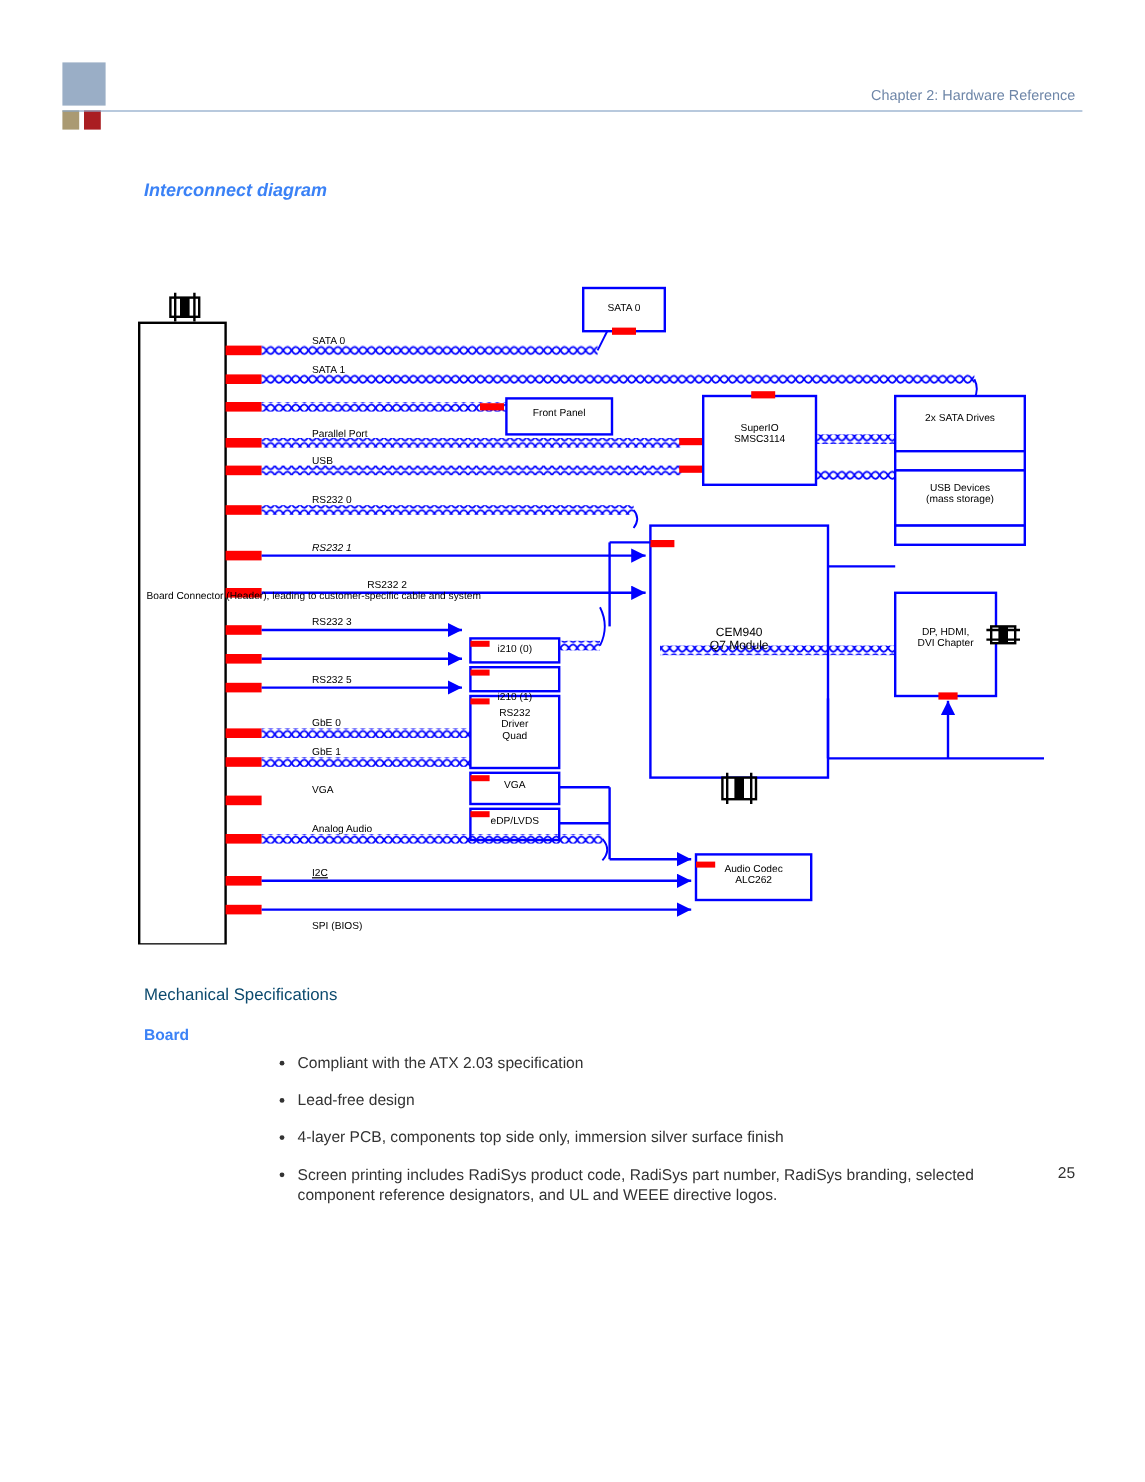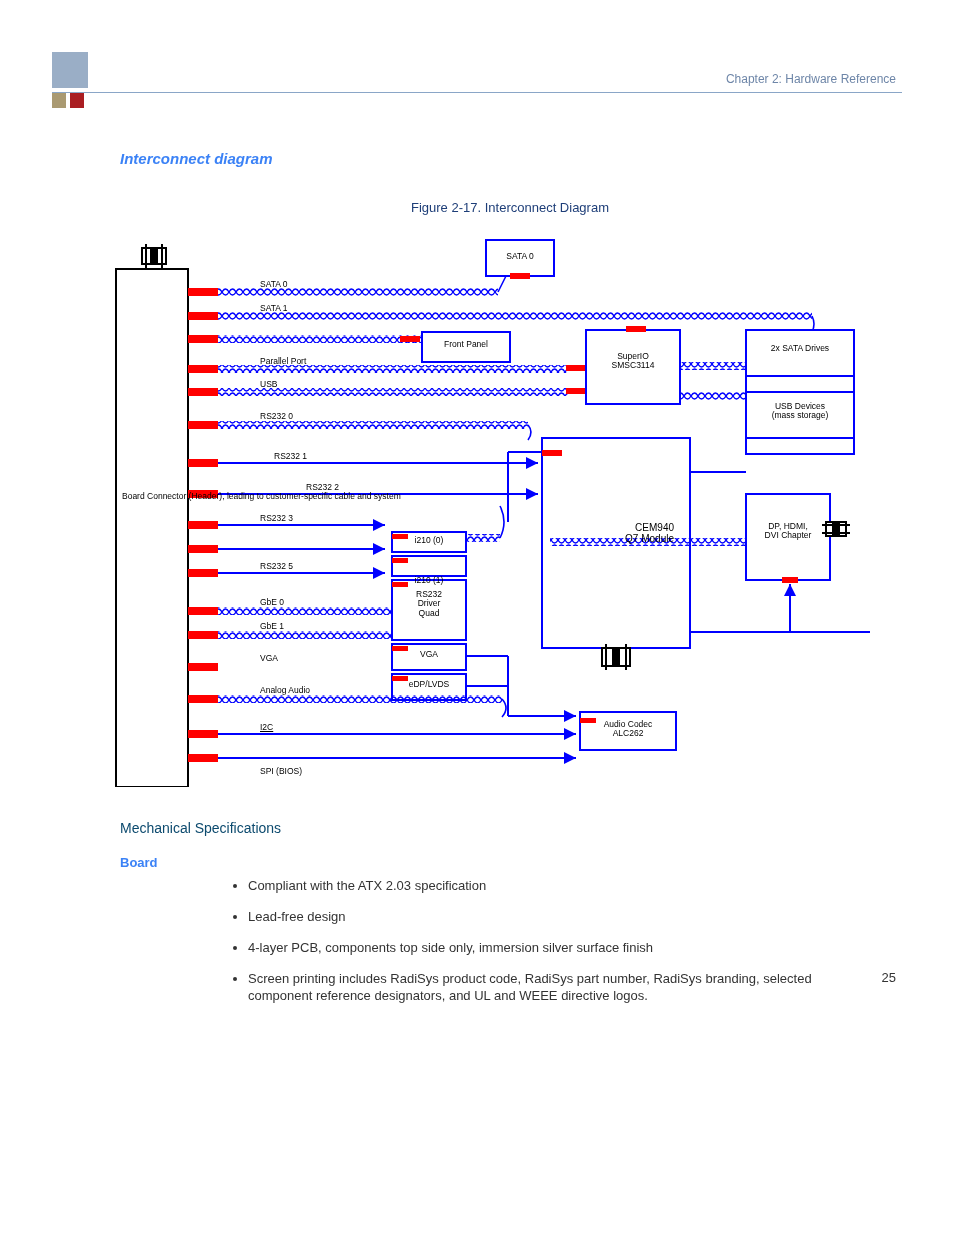--- a/index.html
+++ b/index.html
@@ -105,42 +105,41 @@
   }
   .dlabel {
     position: absolute;
     font-size: 8.5px;
     color: #000;
     line-height: 1.1;
     font-family: Arial, Helvetica, sans-serif;
     white-space: pre;
   }
   .dlabel.c { text-align: center; }
-  .dlabel.big2 { font-size: 10px; text-align: right; }
+  .dlabel.big2 { font-size: 10px; }
 </style>
 </head>
 <body>
 
 <div class="page">
 
   <div class="corner-logo">
     <div class="big"></div>
     <div class="row">
       <div class="sm a"></div>
       <div class="sm b"></div>
     </div>
   </div>
 
   <div class="hdr-rule"></div>
 
   <div class="body-text" style="left:auto;right:58px;top:72px;width:auto;font-size:12px;color:#6e86a8;text-align:right;">Chapter 2: Hardware Reference</div>
 
   <div class="section-title" style="top:150px;font-style:italic;">Interconnect diagram</div>
 
-  <div class="figure-caption" style="top:200px;">Figure 2-17. Interconnect Diagram</div>
 
   <div class="diagram">
     <svg viewBox="0 0 760 555" xmlns="http://www.w3.org/2000/svg">
 
       <rect x="6" y="37" width="72" height="518" fill="#fff" stroke="#000" stroke-width="2"></rect>
 
       <g transform="translate(32,6)">
         <rect x="0" y="10" width="24" height="16" fill="#fff" stroke="#000" stroke-width="2"></rect>
         <rect x="8" y="10" width="8" height="16" fill="#000"></rect>
         <line x1="4" y1="6" x2="4" y2="30" stroke="#000" stroke-width="2"></line>
@@ -288,21 +287,21 @@
 
     <div class="dlabel c" style="left:316px;top:108px;width:80px;">Front Panel</div>
     <div class="dlabel" style="left:150px;top:125px;">Parallel Port</div>
     <div class="dlabel" style="left:150px;top:148px;">USB</div>
     <div class="dlabel c" style="left:480px;top:120px;width:86px;">SuperIO
 SMSC3114</div>
     <div class="dlabel c" style="left:642px;top:170px;width:96px;">USB Devices
 (mass storage)</div>
 
     <div class="dlabel" style="left:150px;top:180px;">RS232 0</div>
-    <div class="dlabel" style="left:164px;top:220px;">RS232 1</div>
+    <div class="dlabel" style="left:150px;top:220px;font-style:italic;">RS232 1</div>
     <div class="dlabel" style="left:150px;top:251px;padding-left:46px;">RS232 2</div>
     <div class="dlabel" style="left:150px;top:282px;">RS232 3</div>
     <div class="dlabel" style="left:150px;top:330px;">RS232 5</div>
     <div class="dlabel c" style="left:286px;top:358px;width:66px;">RS232
 Driver
 Quad</div>
 
     <div class="dlabel" style="left:150px;top:366px;">GbE 0</div>
     <div class="dlabel" style="left:150px;top:390px;">GbE 1</div>
     <div class="dlabel c" style="left:286px;top:304px;width:66px;">i210 (0)</div>

